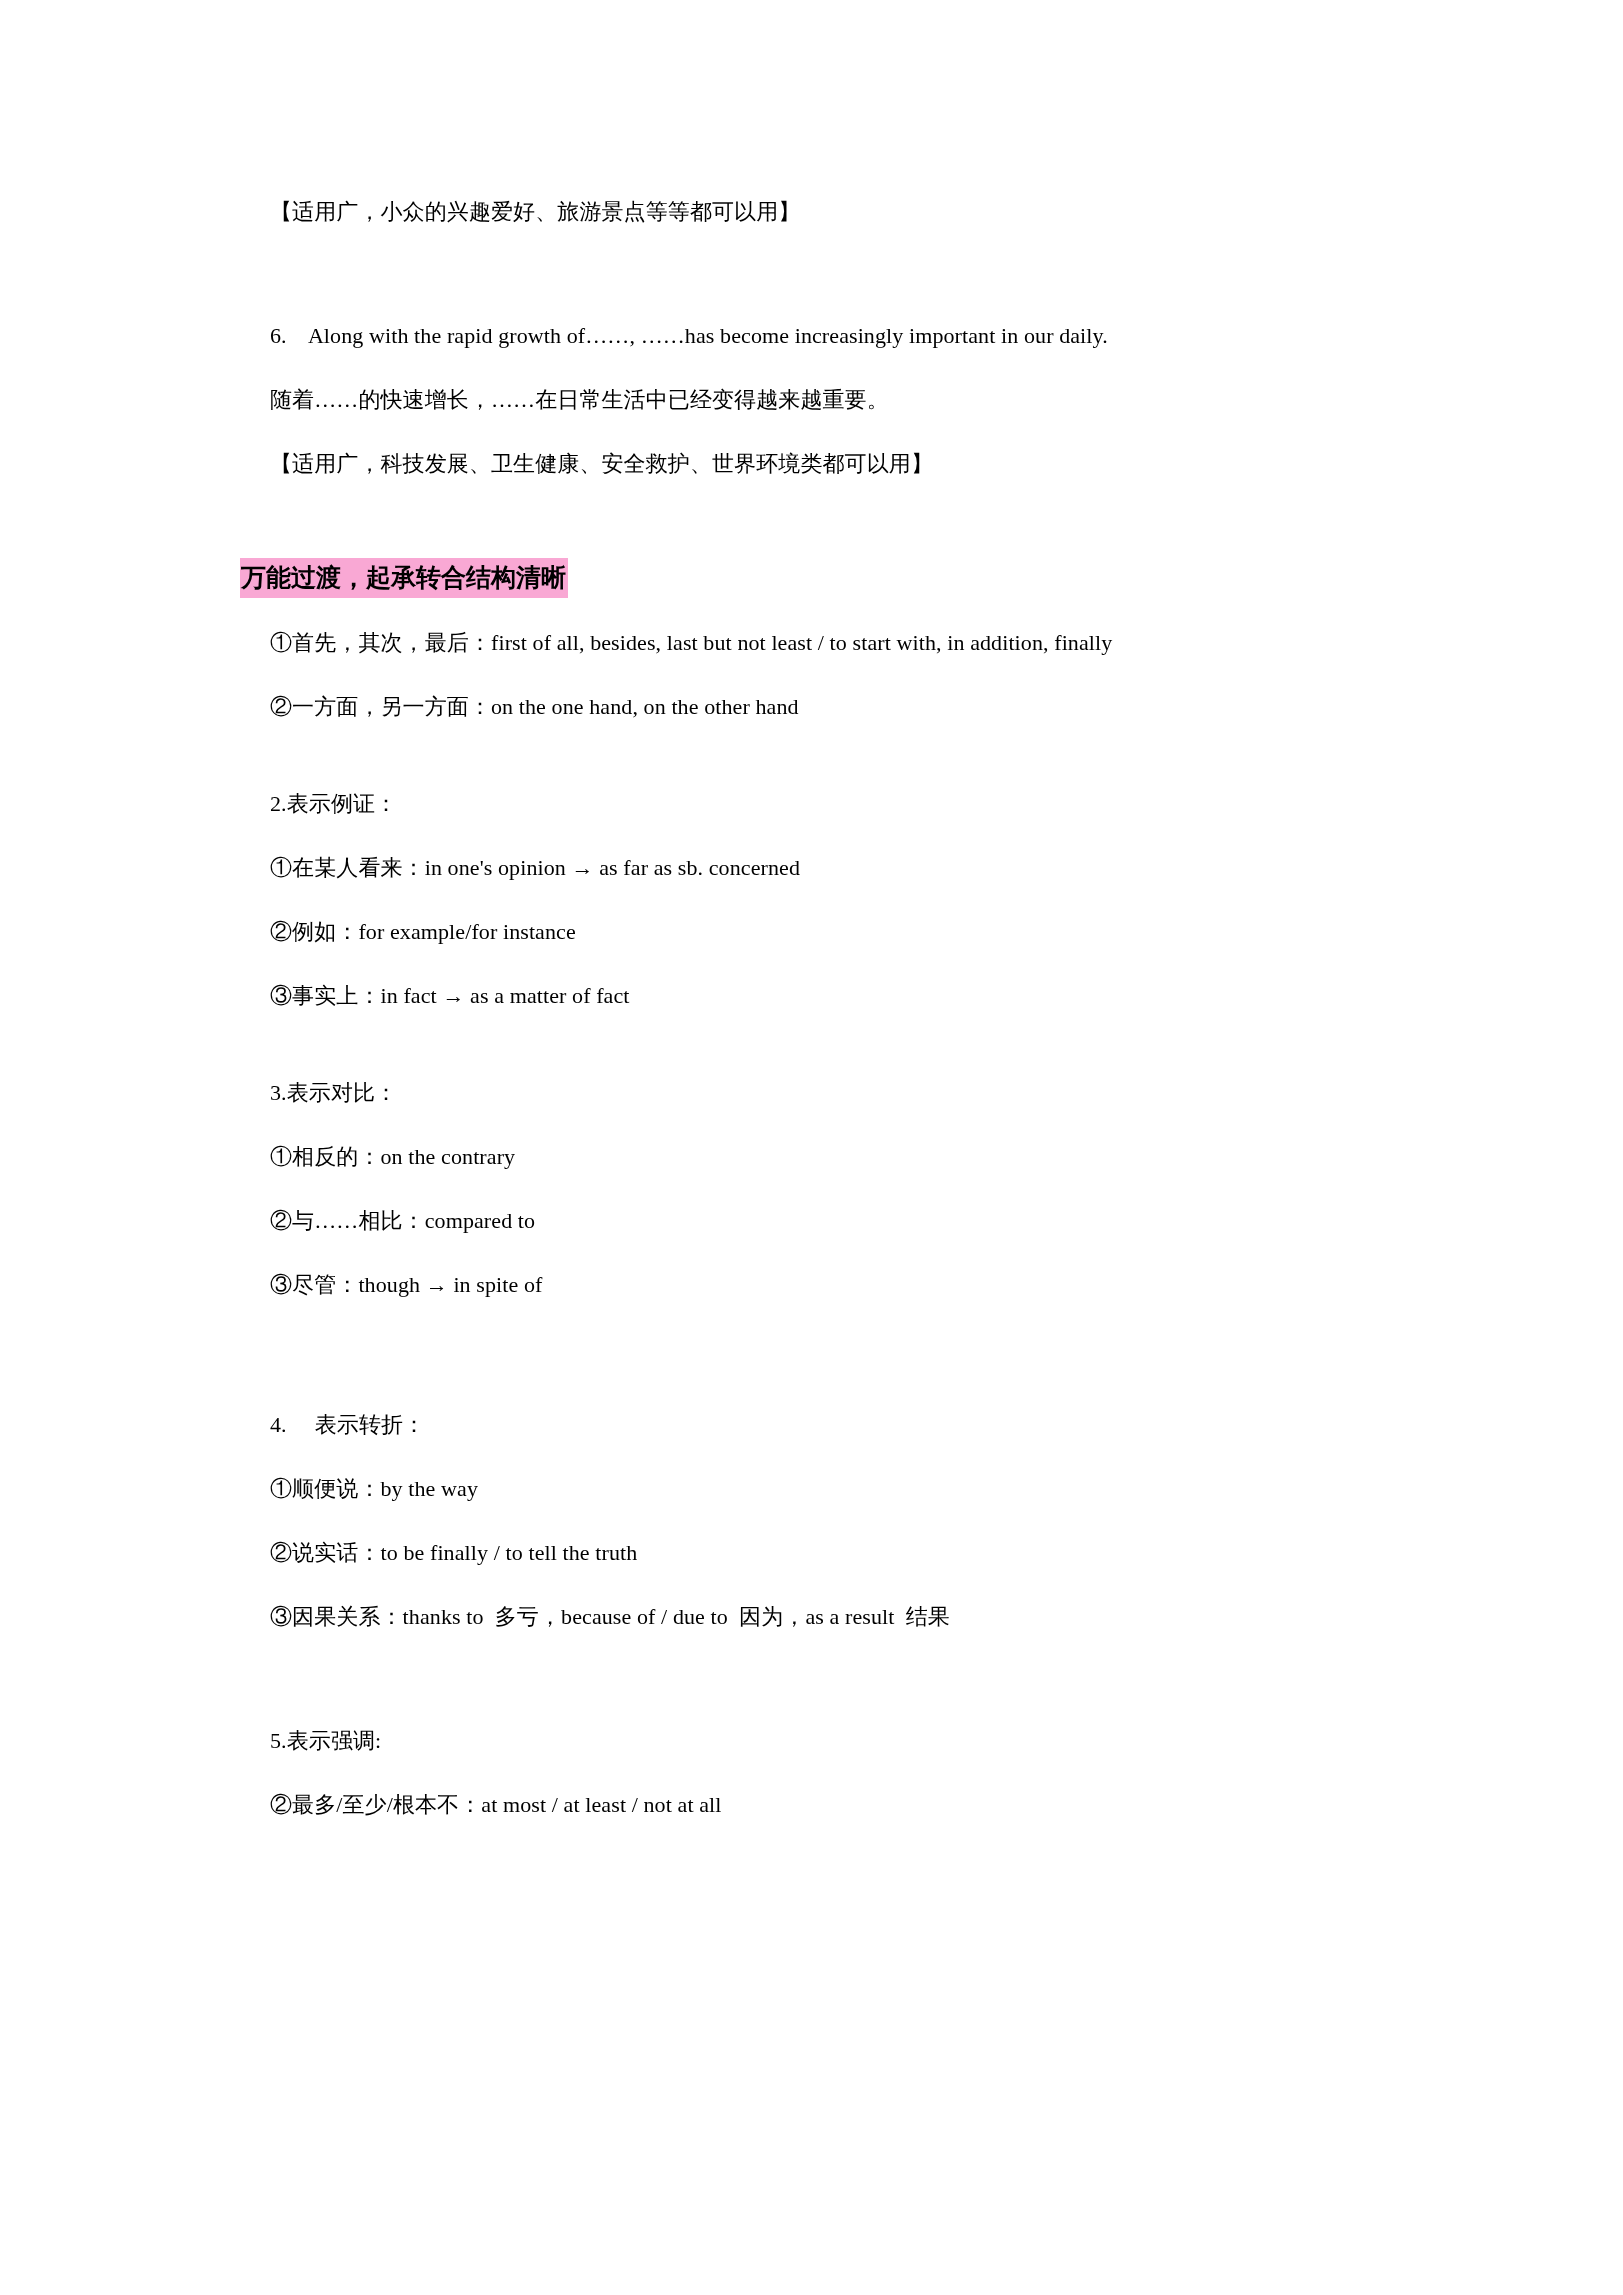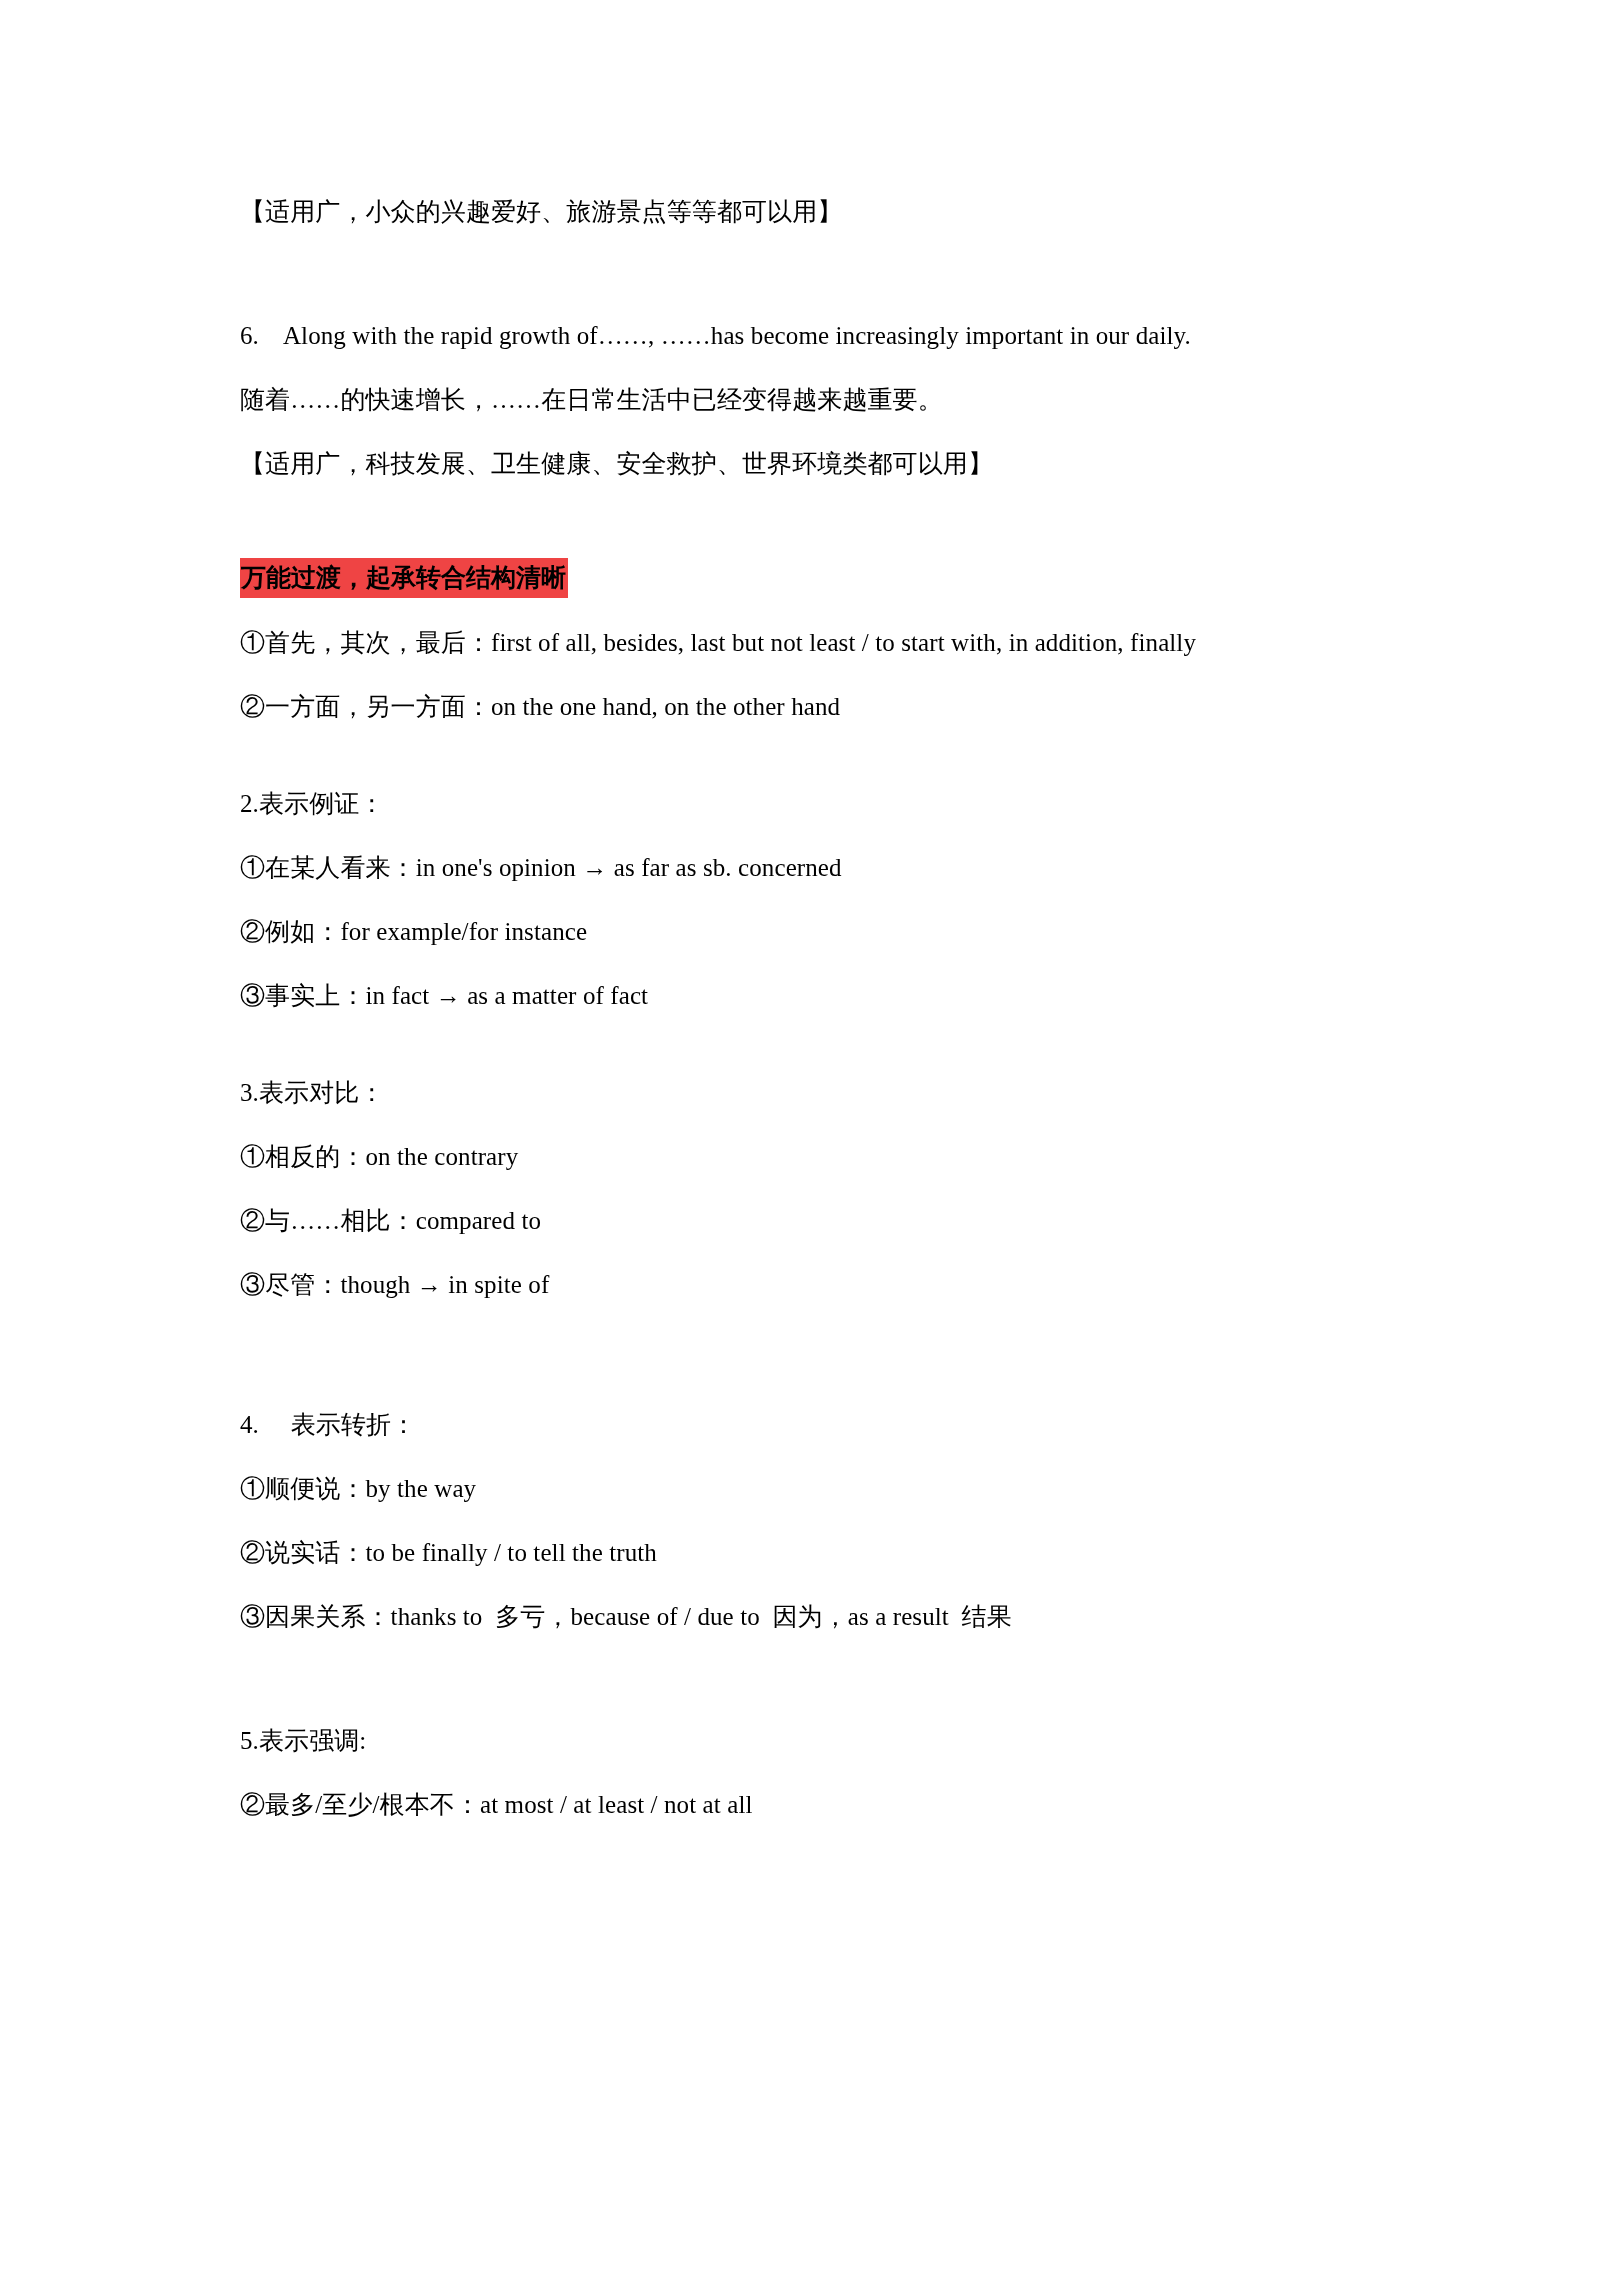--- a/index.html
+++ b/index.html
@@ -13,31 +13,32 @@
     color: #000000;
   }
   .page {
     width: 1623px;
     min-height: 2295px;
     box-sizing: border-box;
     padding: 180px 164px 109px 240px;
     background: #ffffff;
   }
   .line {
-    font-size: 25px;
+    font-size: 22px;
     line-height: 64px;
     white-space: pre-wrap;
     letter-spacing: 0.1px;
+    margin-left: 30px;
   }
   .spacer-sm { height: 33px; }
   .spacer-md { height: 60px; }
   .spacer-lg { height: 76px; }
   .heading-hl {
     display: inline-block;
-    background: #ef4444;
+    background: #f9a8d4;
     font-weight: bold;
     font-size: 25px;
     line-height: 38px;
     padding: 1.1px 2.2px 1.1px 1.1px;
   }
   .heading-row {
     line-height: 55px;
   }
 </style>
 </head>

